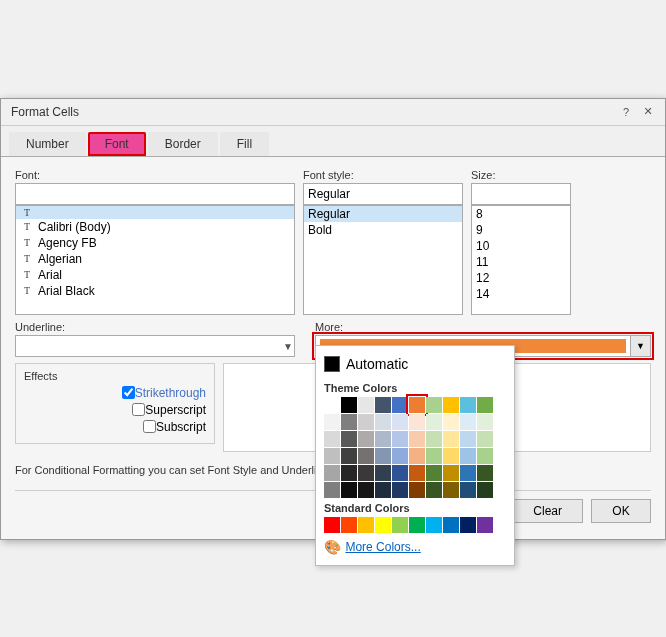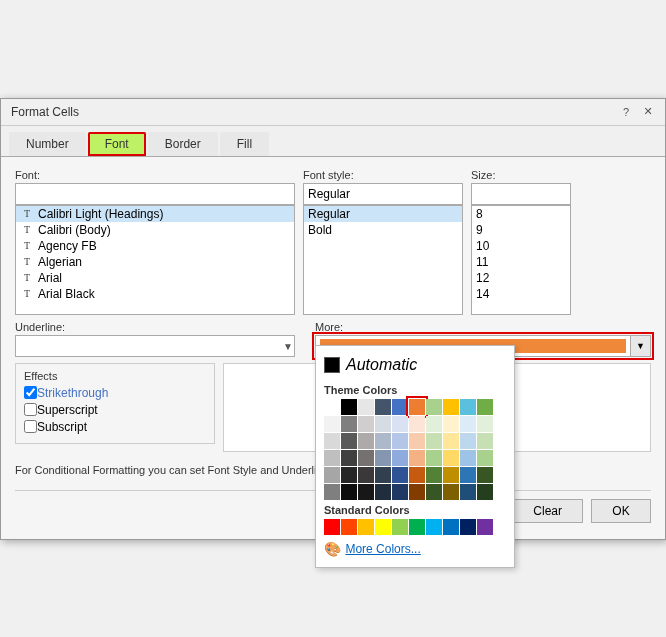--- a/index.html
+++ b/index.html
@@ -4,21 +4,21 @@
   <style>
     * { box-sizing: border-box; margin: 0; padding: 0; }
     body { font-family: 'Segoe UI', Arial, sans-serif; font-size: 12px; background: #f0f0f0; display: flex; justify-content: center; align-items: center; height: 100vh; }
     .dialog { width: 666px; background: #f5f5f5; border: 1px solid #999; box-shadow: 2px 2px 8px rgba(0,0,0,0.3); }
     .title-bar { background: #f0f0f0; border-bottom: 1px solid #ccc; padding: 6px 10px; display: flex; justify-content: space-between; align-items: center; }
     .title-bar-title { font-size: 12px; color: #333; }
     .title-bar-controls { display: flex; gap: 8px; }
     .title-bar-btn { width: 14px; height: 14px; cursor: pointer; font-size: 11px; background: none; border: none; color: #555; display: flex; align-items: center; justify-content: center; }
     .tabs { display: flex; border-bottom: 1px solid #aaa; padding: 6px 8px 0 8px; background: #f0f0f0; }
     .tab { padding: 4px 16px; font-size: 12px; cursor: pointer; border: 1px solid transparent; margin-right: 2px; background: #e8e8e8; color: #333; border-radius: 2px 2px 0 0; }
-    .tab.active { background: #bef264; border: 1px solid #aaa; border-bottom: 1px solid #f5f5f5; font-weight: normal; outline: 2px solid #d00; outline-offset: -2px; }
+    .tab.active { background: #ec4899; border: 1px solid #aaa; border-bottom: 1px solid #f5f5f5; font-weight: normal; outline: 2px solid #d00; outline-offset: -2px; }
     .content { padding: 12px 14px; }
     .row-3col { display: flex; gap: 8px; margin-bottom: 6px; }
     .col-font { flex: 0 0 280px; }
     .col-style { flex: 0 0 160px; }
     .col-size { flex: 0 0 100px; }
     .field-label { font-size: 11px; color: #333; margin-bottom: 2px; }
     .list-box { border: 1px solid #aaa; background: #fff; height: 110px; overflow-y: auto; font-size: 12px; }
     .list-box-item { padding: 1px 4px; display: flex; align-items: center; gap: 4px; cursor: pointer; }
     .list-box-item.selected { background: #cce4f7; }
     .font-icon { font-size: 10px; font-family: serif; color: #444; width: 14px; text-align: center; }
@@ -27,31 +27,31 @@
     .underline-col { flex: 0 0 280px; }
     .color-col { flex: 1; }
     .select-wrapper { position: relative; }
     .select-field { border: 1px solid #aaa; background: #fff; height: 22px; width: 100%; padding: 2px 4px; font-size: 12px; appearance: none; }
     .select-arrow { position: absolute; right: 2px; top: 50%; transform: translateY(-50%); font-size: 10px; color: #555; pointer-events: none; }
     .color-preview-btn { display: flex; align-items: center; border: 1px solid #aaa; background: #fff; height: 22px; cursor: pointer; }
     .color-swatch { width: 110px; height: 16px; margin: 2px 2px; background: #f0883a; display: inline-block; }
     .color-dropdown-btn { border: 1px solid #aaa; border-left: none; background: #e8e8e8; height: 22px; width: 20px; cursor: pointer; display: flex; align-items: center; justify-content: center; font-size: 9px; }
     .effects-group { border: 1px solid #ccc; padding: 6px 8px; margin-bottom: 8px; }
     .effects-title { font-size: 11px; color: #333; margin-bottom: 4px; }
-    .checkbox-row { display: flex; align-items: center; margin-bottom: 3px; font-size: 12px; }
+    .checkbox-row { display: flex; align-items: center; margin-bottom: 3px; font-size: 12px; justify-content: flex-end; }
     .checkbox-row input[type=checkbox] { width: 13px; height: 13px; }
     .bottom-note { font-size: 11px; color: #333; margin-bottom: 10px; padding: 4px 0; }
     .btn-row { display: flex; justify-content: flex-end; gap: 8px; padding: 8px 0 4px 0; border-top: 1px solid #ccc; }
     .btn { padding: 4px 20px; font-size: 12px; border: 1px solid #aaa; background: #e8e8e8; cursor: pointer; min-width: 60px; }
     .btn.clear-btn { }
     
     .color-picker-dropdown { position: absolute; background: #fff; border: 1px solid #bbb; box-shadow: 2px 2px 6px rgba(0,0,0,0.2); z-index: 100; padding: 8px; width: 200px; top: 24px; left: 0; }
     .automatic-row { display: flex; align-items: center; gap: 6px; padding: 2px 0 6px 0; cursor: pointer; }
     .black-square { width: 16px; height: 16px; background: #000; display: inline-block; border: 1px solid #555; }
-    .automatic-label { font-size: 16px; font-style: italic; }
+    .automatic-label { font-size: 14px; }
     .section-title { font-size: 11px; font-weight: bold; color: #333; margin: 4px 0 3px 0; }
     .color-grid { display: grid; grid-template-columns: repeat(10, 16px); gap: 1px; margin-bottom: 4px; }
     .color-cell { width: 16px; height: 16px; cursor: pointer; border: 1px solid transparent; }
     .standard-colors-grid { display: grid; grid-template-columns: repeat(10, 16px); gap: 1px; margin-bottom: 4px; }
     .more-colors-row { display: flex; align-items: center; gap: 4px; cursor: pointer; padding: 2px 0; }
     .more-colors-icon { font-size: 14px; }
     .more-colors-label { font-size: 12px; color: #0563c1; text-decoration: underline; }
     .relative { position: relative; }
     
     .list-box::-webkit-scrollbar { width: 14px; }
@@ -81,21 +81,20 @@
   <div class="content">
 
     <div class="row-3col">
 
       <div class="col-font">
         <div class="field-label">Font:</div>
         <input class="input-field" type="text" value="" style="">
         <div class="list-box">
           <div class="list-box-item selected">
             <span class="font-icon">T</span>
-            <span>Calibri Light (Headings)</span>
           </div>
           <div class="list-box-item">
             <span class="font-icon">T</span>
             <span>Calibri (Body)</span>
           </div>
           <div class="list-box-item">
             <span class="font-icon">T</span>
             <span>Agency FB</span>
           </div>
           <div class="list-box-item">

